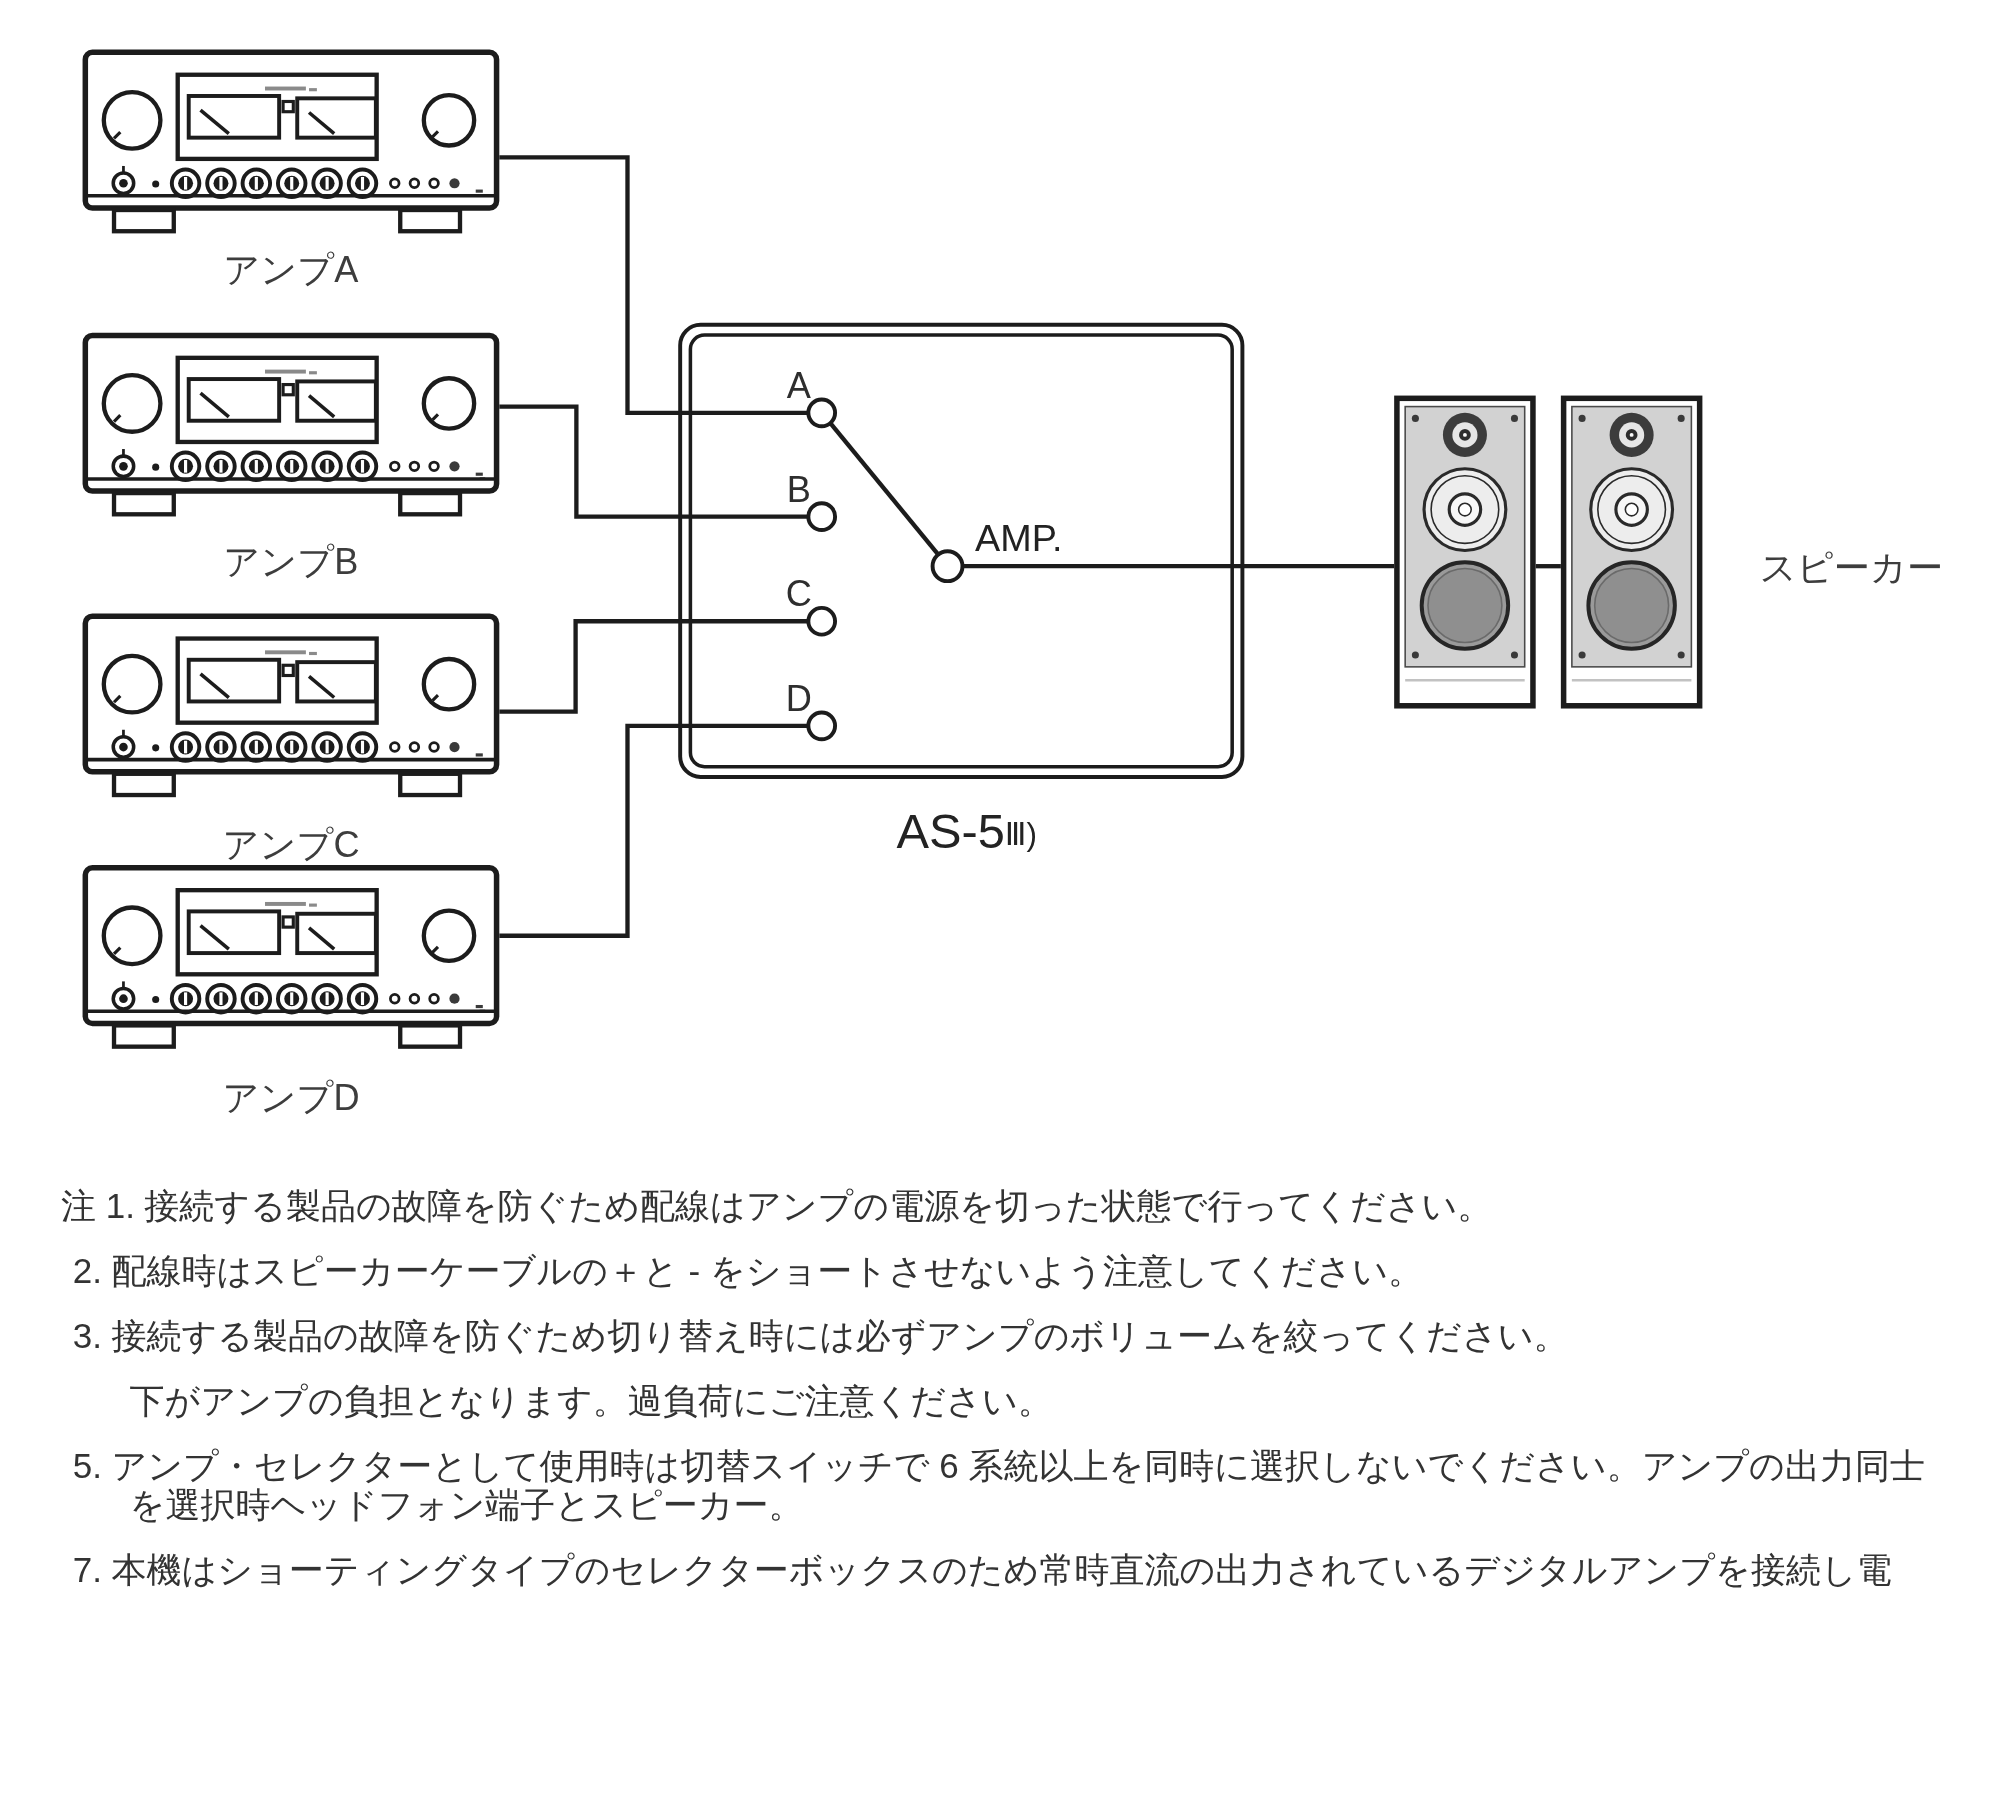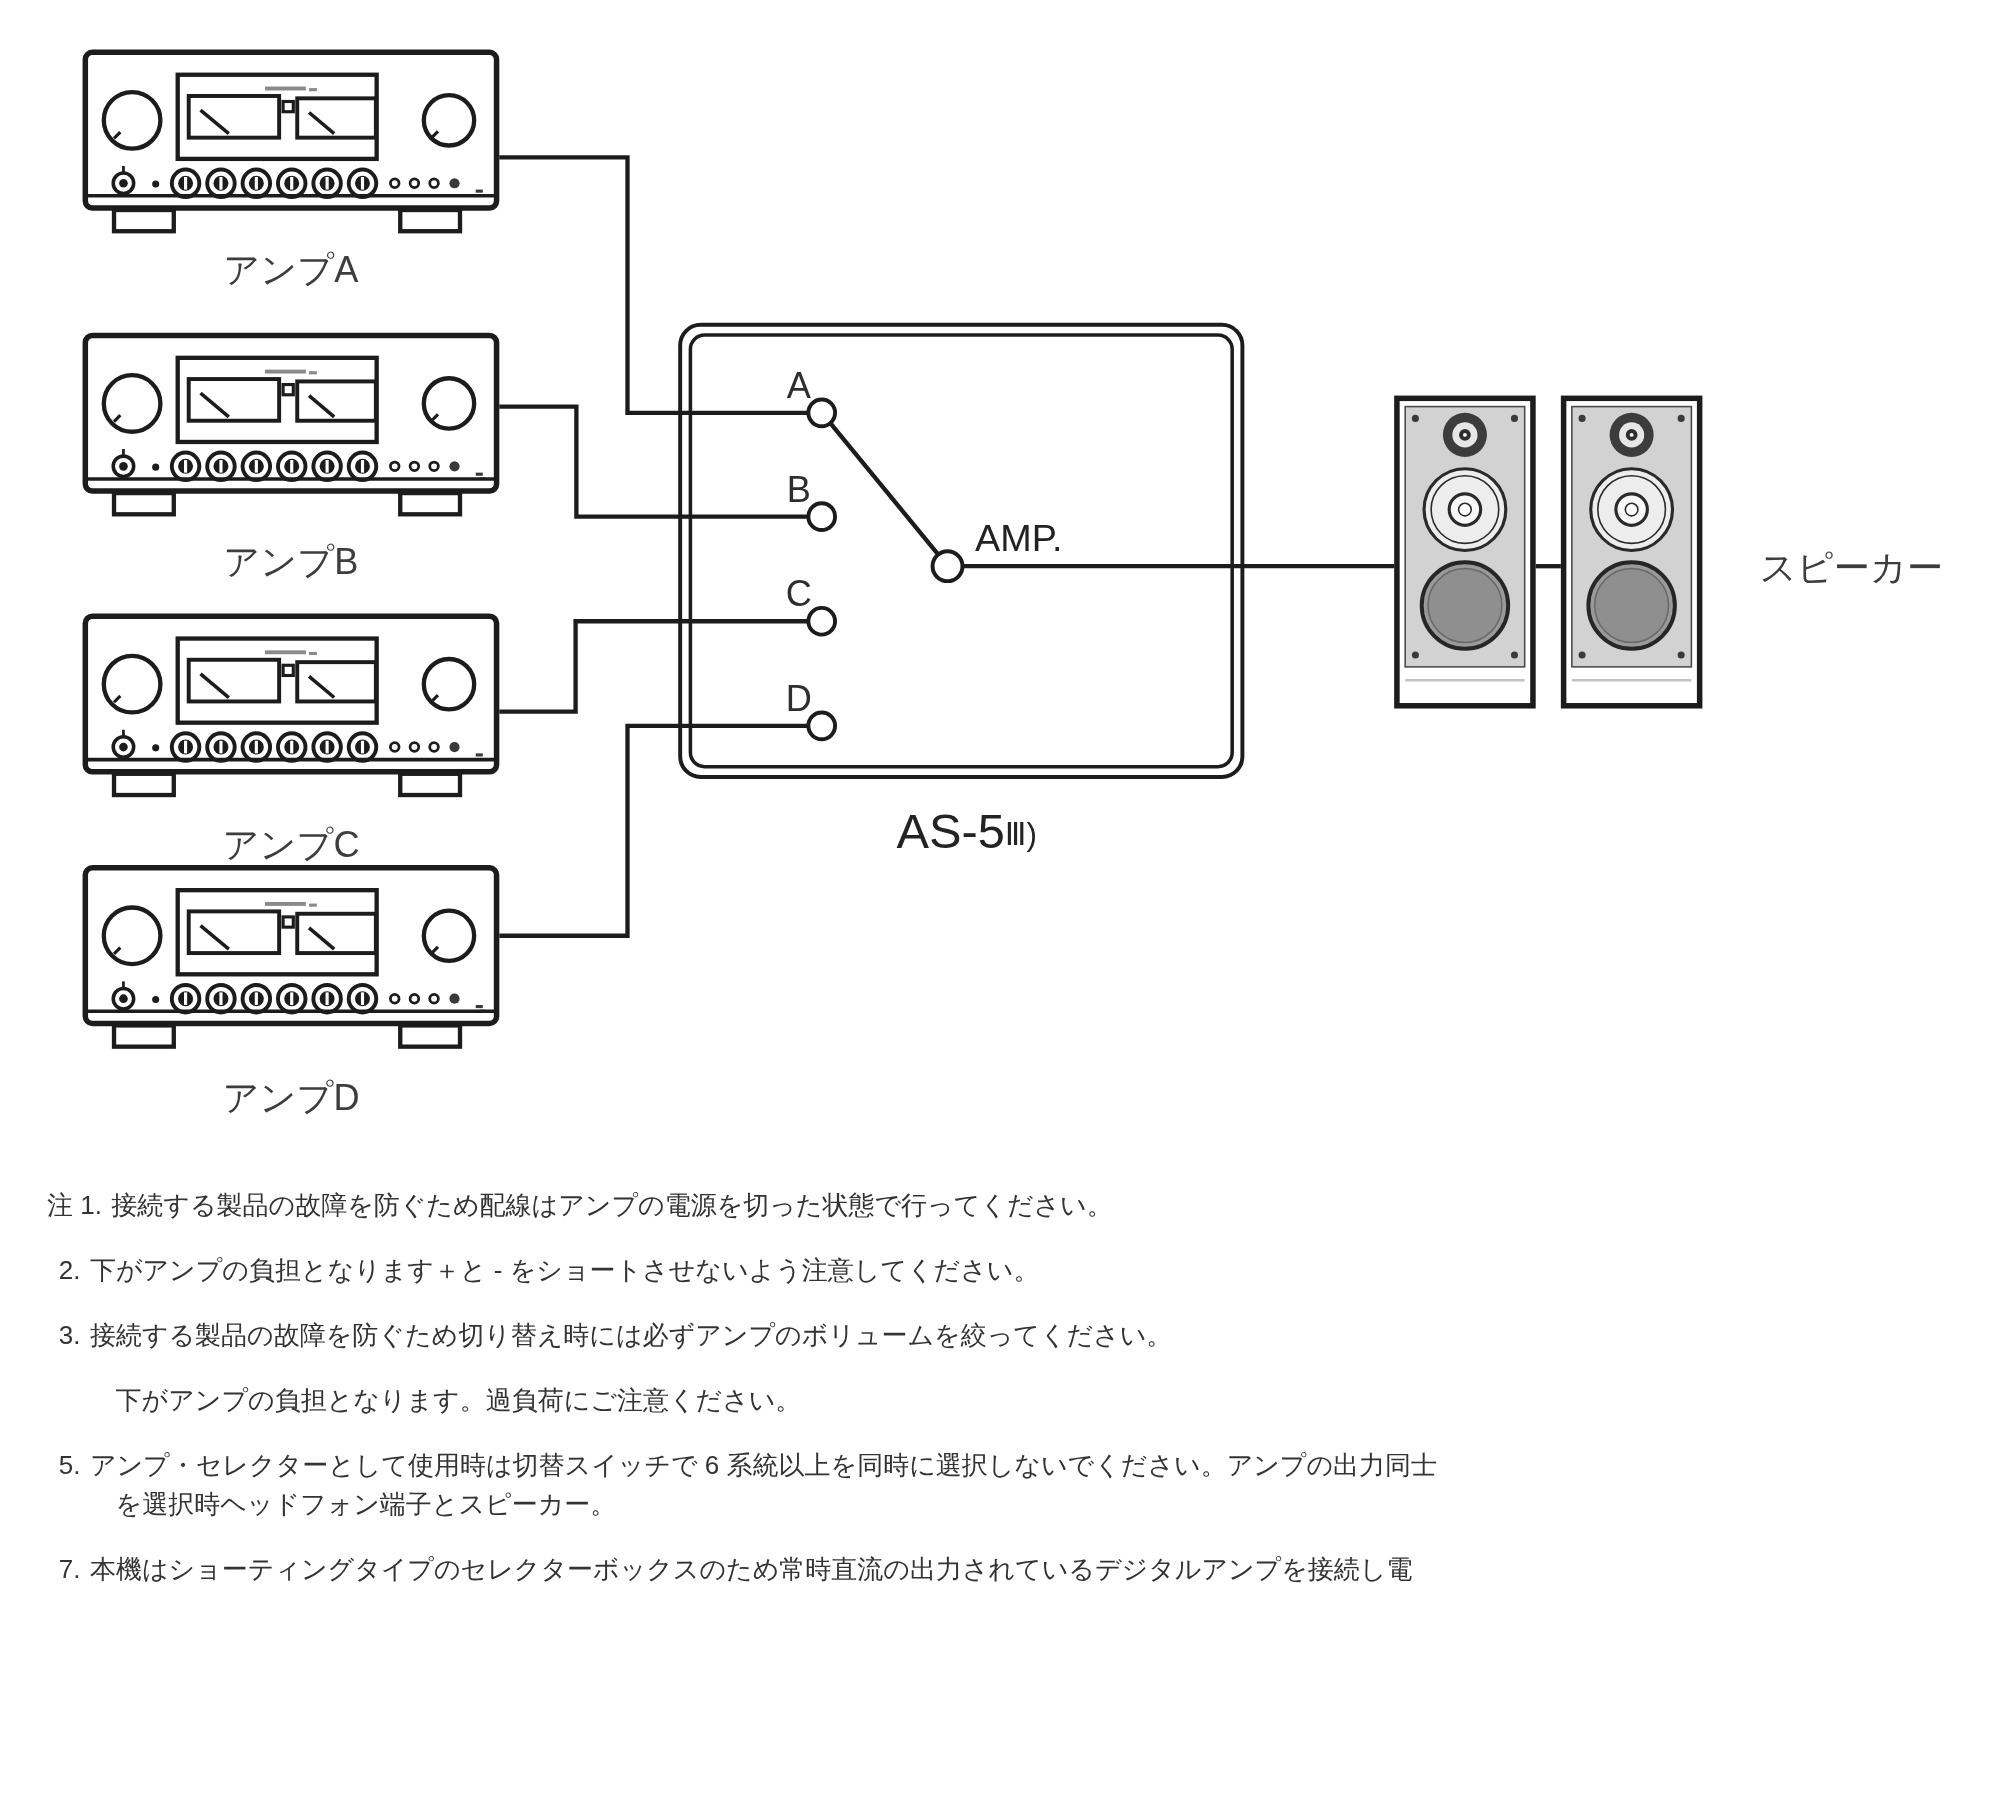--- a/index.html
+++ b/index.html
@@ -17,24 +17,24 @@
     fill:#3d3d3d;
   }
   .lbl-jp       { font-size:46px; }
   .lbl-port     { font-size:46px; fill:#2e2e2e; }
   .lbl-ampout   { font-size:48px; fill:#222222; }
   .lbl-model    { font-size:62px; fill:#232323; }
   .lbl-model-sfx{ font-size:40px; fill:#232323; }
 
   .notes {
     position:absolute;
-    left:47px; top:1186px;
+    left:61px; top:1186px;
     width:1942px;
     color:#333333;
-    font-size:26px;
+    font-size:35px;
     line-height:39px;
   }
   .note { padding-left:23.6px; margin-bottom:26px; }
   .note .first { margin-left:-11.8px; white-space:nowrap; }
   .note.note-1 .first { margin-left:-23.6px; }
   .note .marker { margin-right:9.4px; }
   .note .cont { white-space:nowrap;margin-left:45px; }
 </style>
 </head>
 <body>
@@ -171,21 +171,21 @@
     <use href="#spkSym" xlink:href="#spkSym" x="1773" y="503"></use>
     <use href="#spkSym" xlink:href="#spkSym" x="1985" y="503"></use>
     <text class="lbl-jp" x="2238" y="737">スピーカー</text>
   </svg>
 
   <div class="notes">
     <div class="note note-1">
       <div class="first"><span class="marker">注 1.</span><span>接続する製品の故障を防ぐため配線はアンプの電源を切った状態で行ってください。</span></div>
     </div>
     <div class="note">
-      <div class="first"><span class="marker">2.</span><span>下がアンプの負担となります＋と - をショートさせないよう注意してください。</span></div>
+      <div class="first"><span class="marker">2.</span><span>配線時はスピーカーケーブルの＋と - をショートさせないよう注意してください。</span></div>
     </div>
     <div class="note">
       <div class="first"><span class="marker">3.</span><span>接続する製品の故障を防ぐため切り替え時には必ずアンプのボリュームを絞ってください。</span></div>
     </div>
     <div class="note">
       <div class="cont">下がアンプの負担となります。過負荷にご注意ください。</div>
     </div>
     <div class="note">
       <div class="first"><span class="marker">5.</span><span>アンプ・セレクターとして使用時は切替スイッチで 6 系統以上を同時に選択しないでください。アンプの出力同士</span></div>
       <div class="cont">を選択時ヘッドフォン端子とスピーカー。</div>

